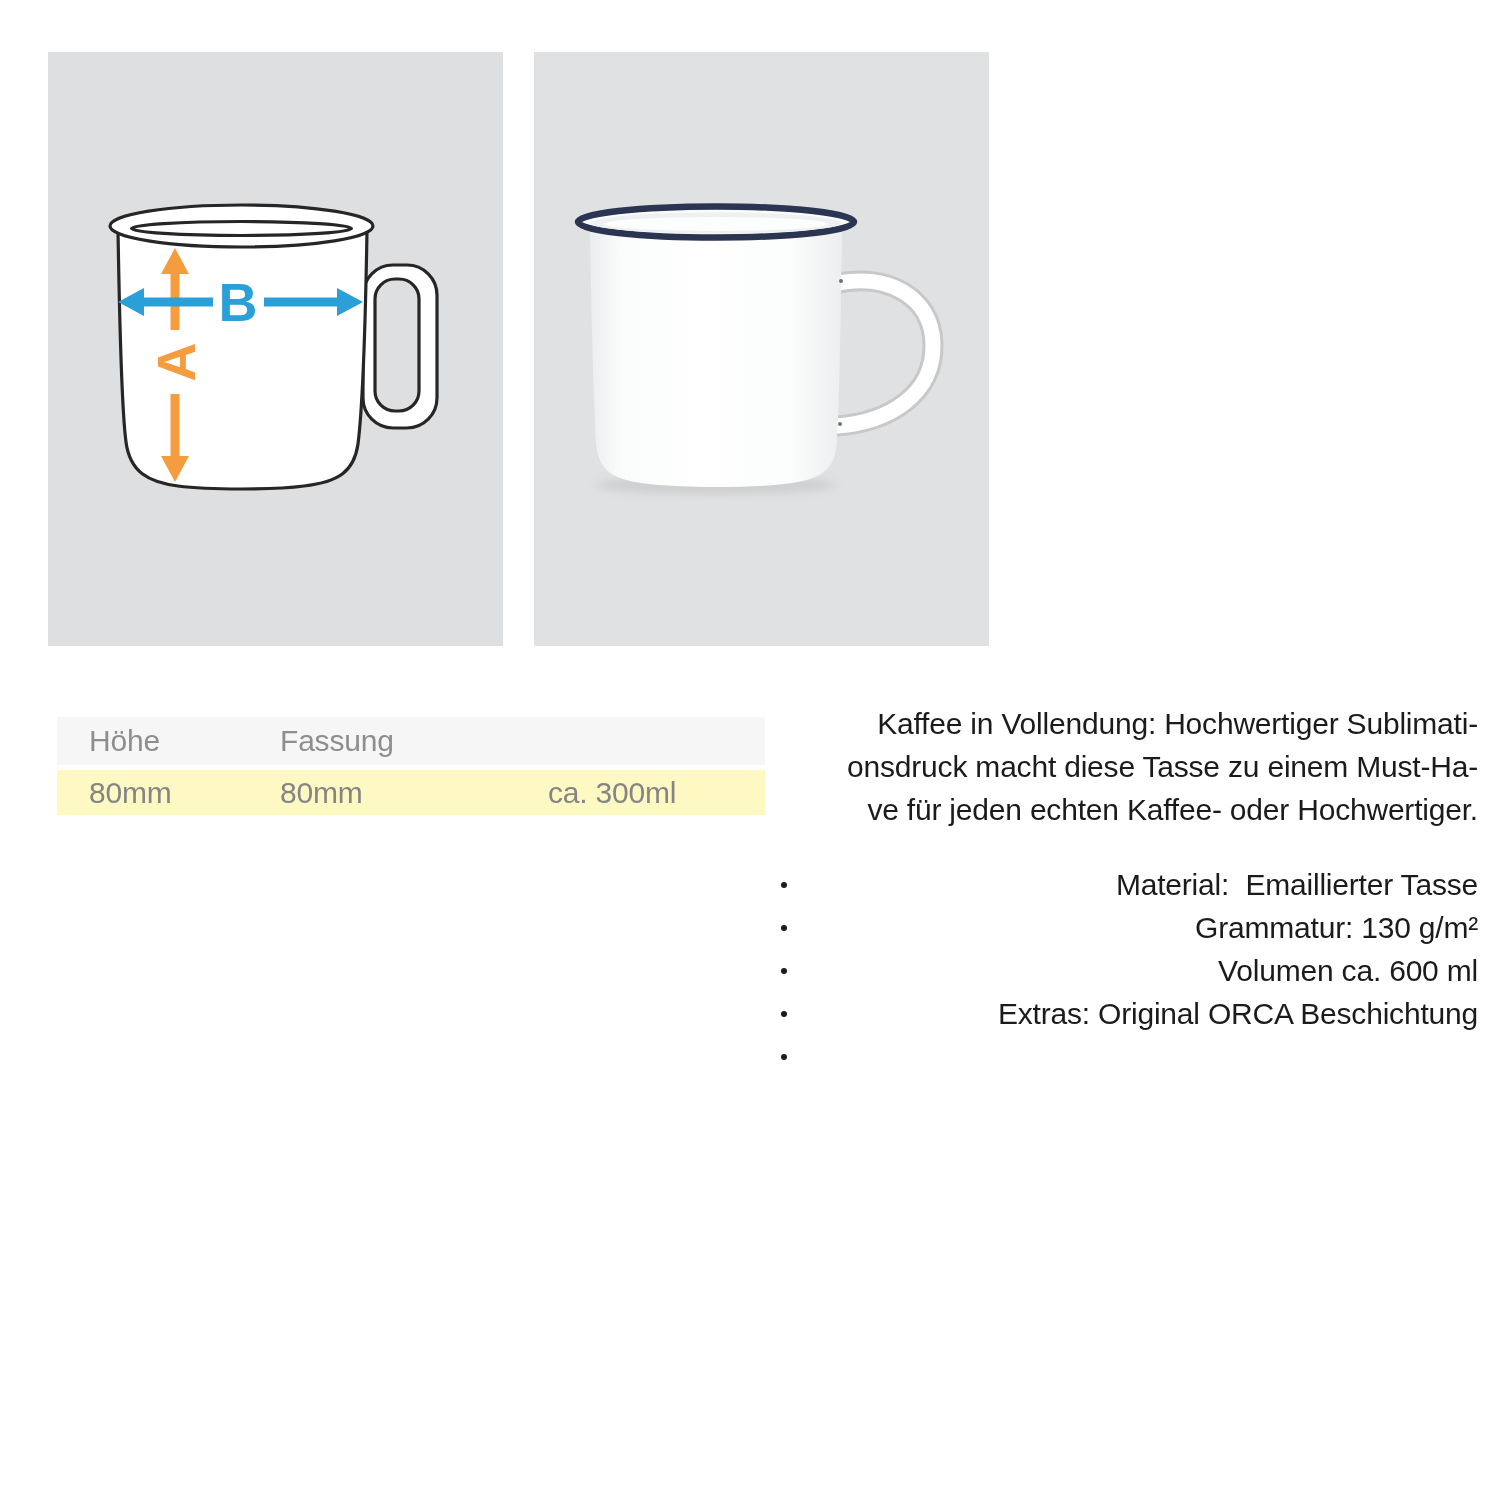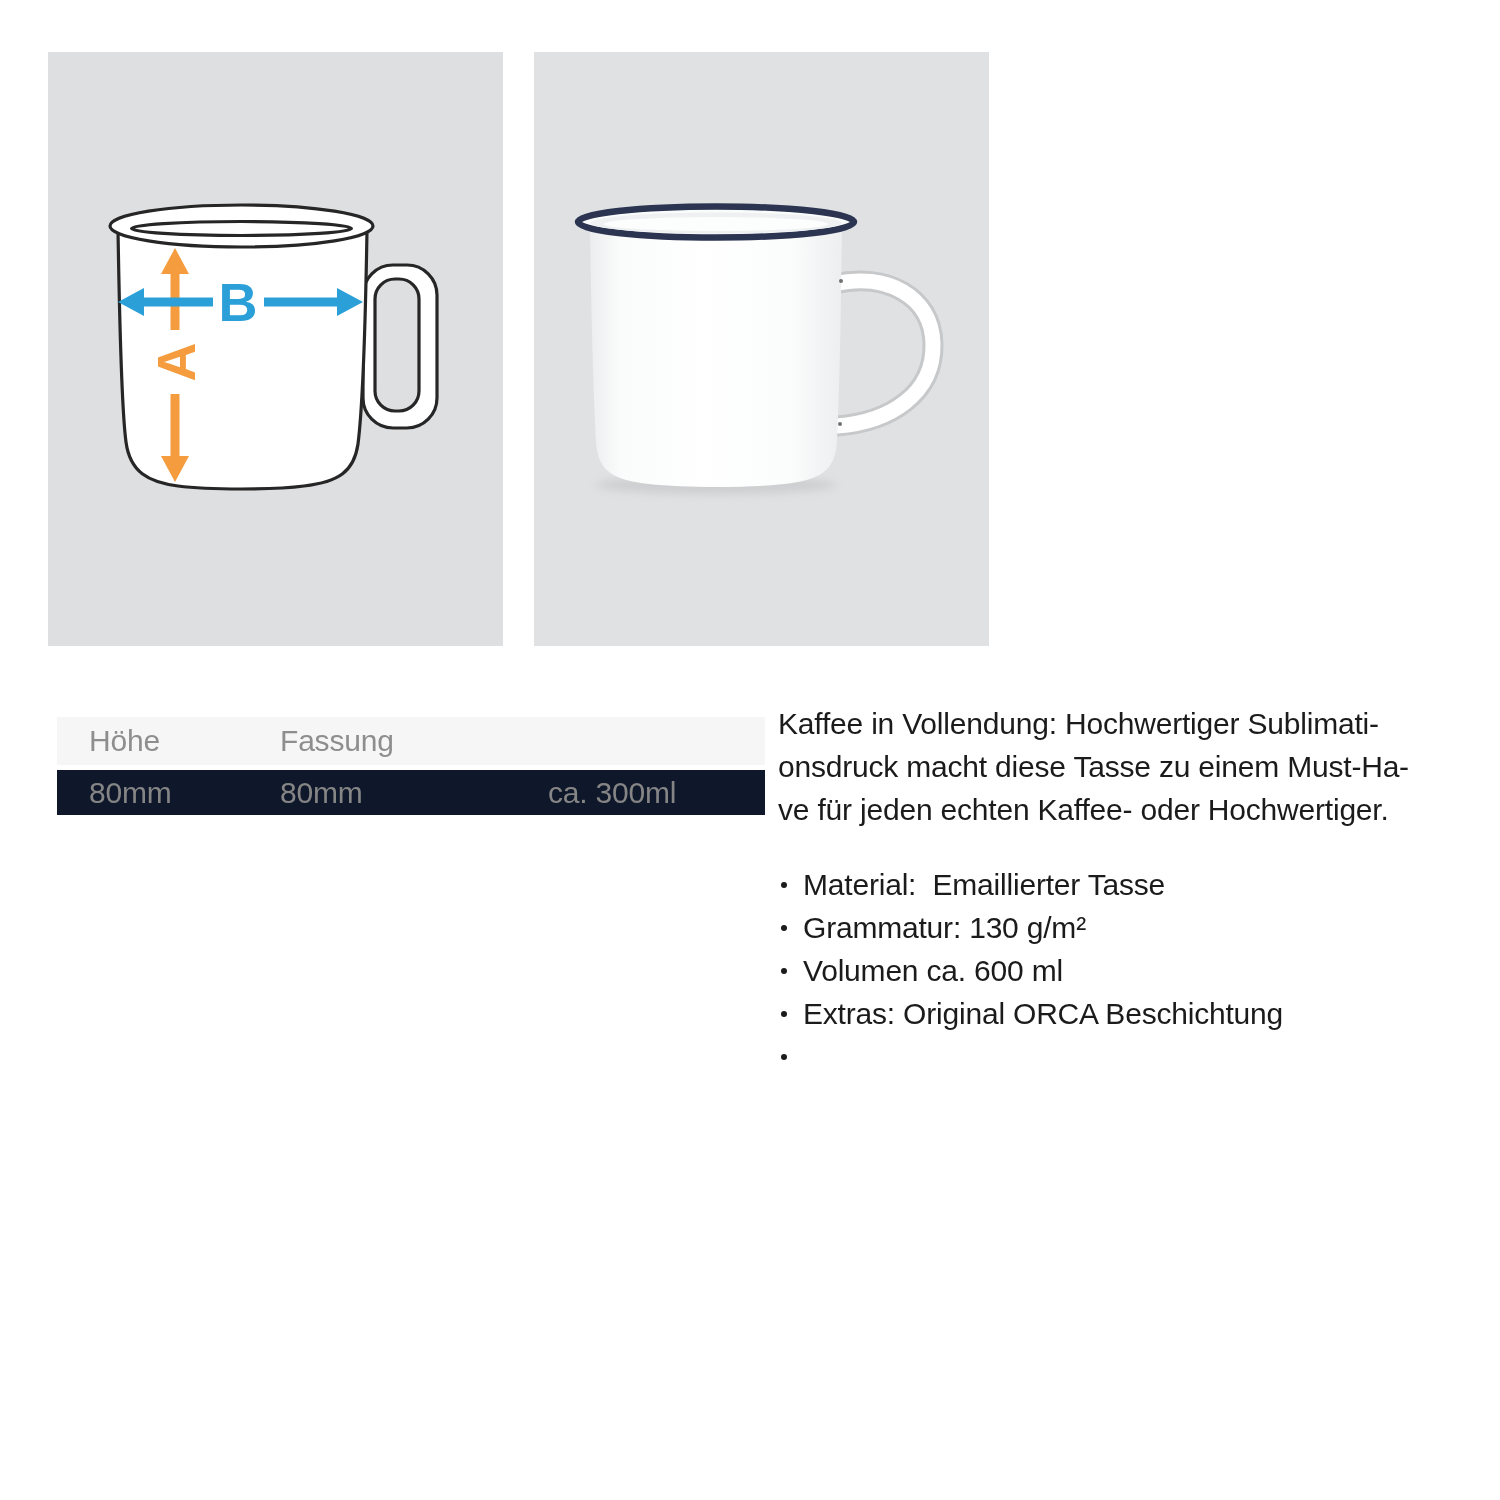--- a/index.html
+++ b/index.html
@@ -14,25 +14,25 @@
   .panel-diagram{left:48px;background:#dedfe1;}
   .panel-photo{left:534px;background:#dfe1e3;}
   .panel svg{display:block;width:100%;height:100%;}
 
   
   .size-table{position:absolute;left:57px;top:717px;width:708px;font-size:30px;letter-spacing:-0.2px;}
   .size-table .row{display:grid;grid-template-columns:223px 268px auto;align-items:center;}
   .size-table .row > div:first-child{padding-left:32px;}
   .size-table .thead{height:48px;background:#f6f6f6;color:#8e8e8e;}
   .size-table .spacer{height:5px;background:#ffffff;}
-  .size-table .tbody{height:45px;background:#0f172a;color:#858585;}
+  .size-table .tbody{height:45px;background:#fef9c3;color:#858585;}
 
   
   .description{position:absolute;left:778px;top:702px;width:700px;color:#1b1b1b;
-    font-size:30px;line-height:43px;letter-spacing:-0.2px;}
+    font-size:30px;line-height:43px;letter-spacing:-0.2px;text-align:right;}
   .para div{white-space:nowrap;}
   .bullets{list-style:none;margin:32px 0 0 0;padding:0;}
   .bullets li{position:relative;padding-left:25px;line-height:43px;white-space:pre-wrap;}
   .bullets li .dot{
     position:absolute;left:3px;top:19px;width:6px;height:6px;border-radius:50%;
     background:#1b1b1b;
   }
 </style>
 </head>
 <body>

